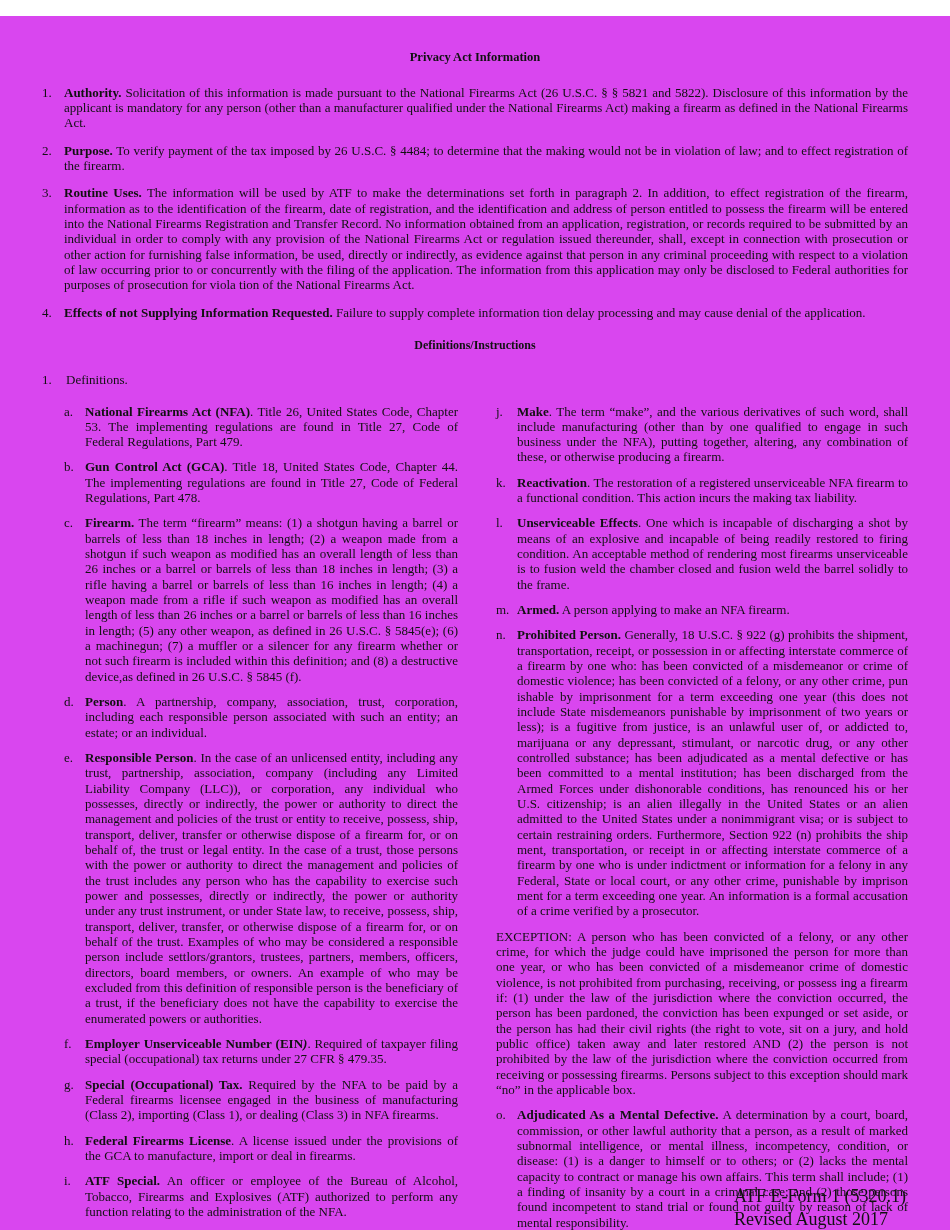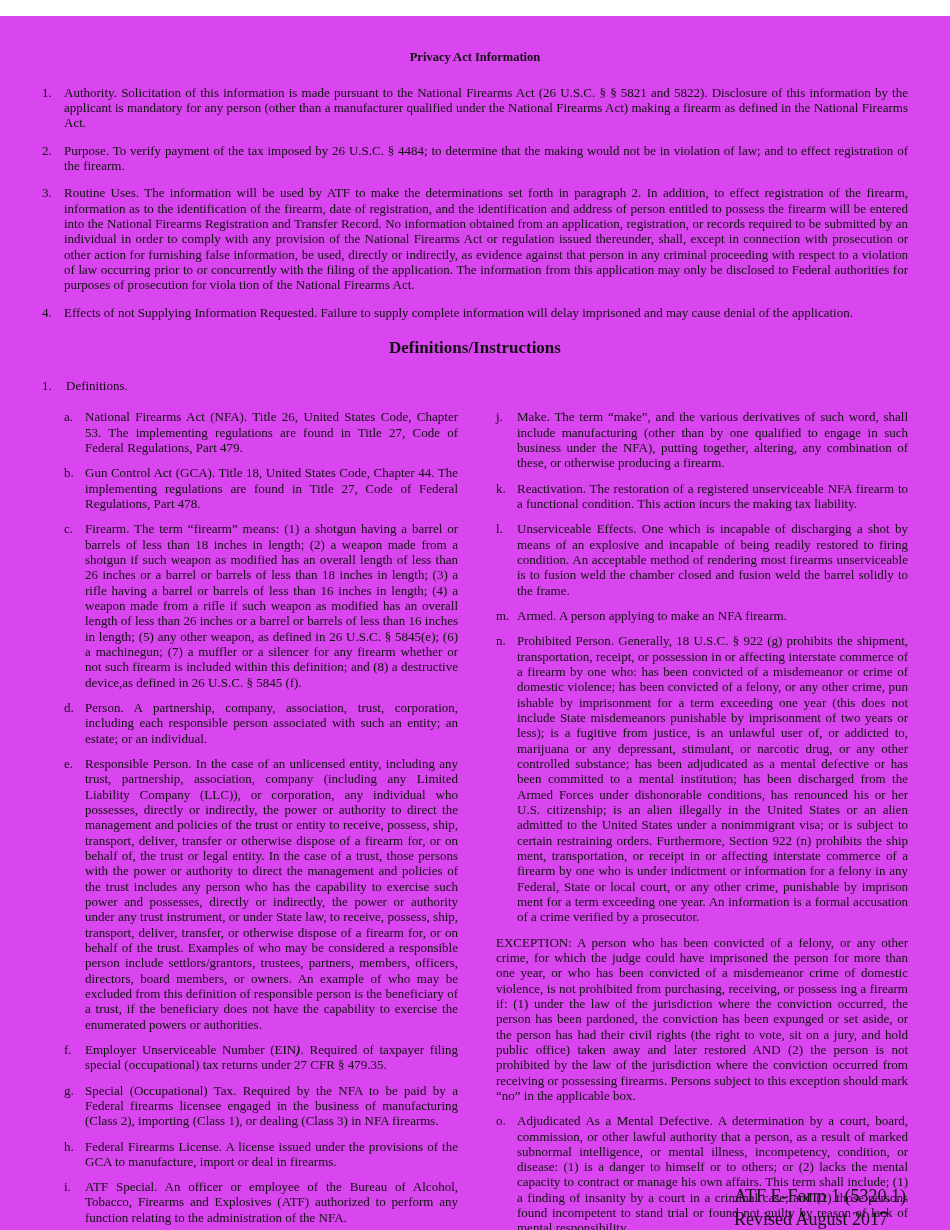--- a/index.html
+++ b/index.html
@@ -18,33 +18,33 @@
     overflow: hidden;
   }
   .center-title {
     text-align: center;
     font-weight: bold;
     font-size: 12.5px;
     margin: 0 0 20px 0;
   }
   .center-title.second {
     margin: 18px 0 20px 0;
-    font-size: 17px;
+    font-size: 12px;
   }
   .item { display: flex; margin-bottom: 12px; }
   .item .marker { flex: 0 0 22px; }
   .item .body { flex: 1; text-align: justify; }
   .def-cols { display: flex; gap: 38px; margin-left: 22px; margin-top: 16px; }
   .def-col-left { flex: 0 0 394px; }
   .def-col-right { flex: 1; min-width: 0; }
   .def-cols .item { margin-bottom: 10px; }
   .def-cols .item .marker { flex: 0 0 21px; }
   .intro-line { display: flex; margin-bottom: 4px; }
   .intro-line .marker { flex: 0 0 24px; }
-  .b { font-weight: normal; }
+  .b { font-weight: bold; }
   .i { }
   .b.i { font-weight: bold; font-style: italic; }
   .item.flush .body { text-align: justify; font-family: Liberation Serif, serif; }
   .footer {
     position: absolute;
     right: 44px;
     bottom: 16px;
     text-align: left;
     font-size: 18px;
     line-height: 1.25;
@@ -65,21 +65,21 @@
       <div class="item">
         <span class="marker">2.</span>
         <div class="body"><span class="b">Purpose.</span><span>  To verify payment of the tax imposed by 26 U.S.C. § 4484; to determine that the making would not be in violation of law; and to effect registration of the firearm.</span></div>
       </div>
       <div class="item">
         <span class="marker">3.</span>
         <div class="body"><span class="b">Routine Uses.</span><span>  The information will be used by ATF to make the determinations set forth in  paragraph 2.  In addition, to effect registration of the firearm,  information as to the identification of the firearm, date of registration, and the identification and address of person entitled to possess the  firearm will be entered into the National Firearms Registration and Transfer Record.  No information obtained from an application, registration, or records required to be submitted by an individual in order to comply with any provision of the National Firearms Act or regulation issued thereunder, shall, except in connection with prosecution or other action for furnishing false information, be used, directly or indirectly, as evidence against that person in any criminal proceeding with respect to a violation of  law occurring prior to or concurrently with the filing of the application.  The information from this application may only be disclosed to Federal authorities for purposes of prosecution for viola tion of the National Firearms Act.</span></div>
       </div>
       <div class="item">
         <span class="marker">4.</span>
-        <div class="body"><span class="b">Effects of not Supplying Information Requested.</span><span>  Failure to supply complete information will delay imprisoned and may cause denial of the application.</span></div>
+        <div class="body"><span class="b">Effects of not Supplying Information Requested.</span><span>  Failure to supply complete information tion delay processing and may cause denial of the application.</span></div>
       </div>
     </div>
 
   <div class="center-title second">Definitions/Instructions</div>
 
   <div class="intro-line">
     <span class="marker">1.</span>
     <span>Definitions.</span>
   </div>
 

